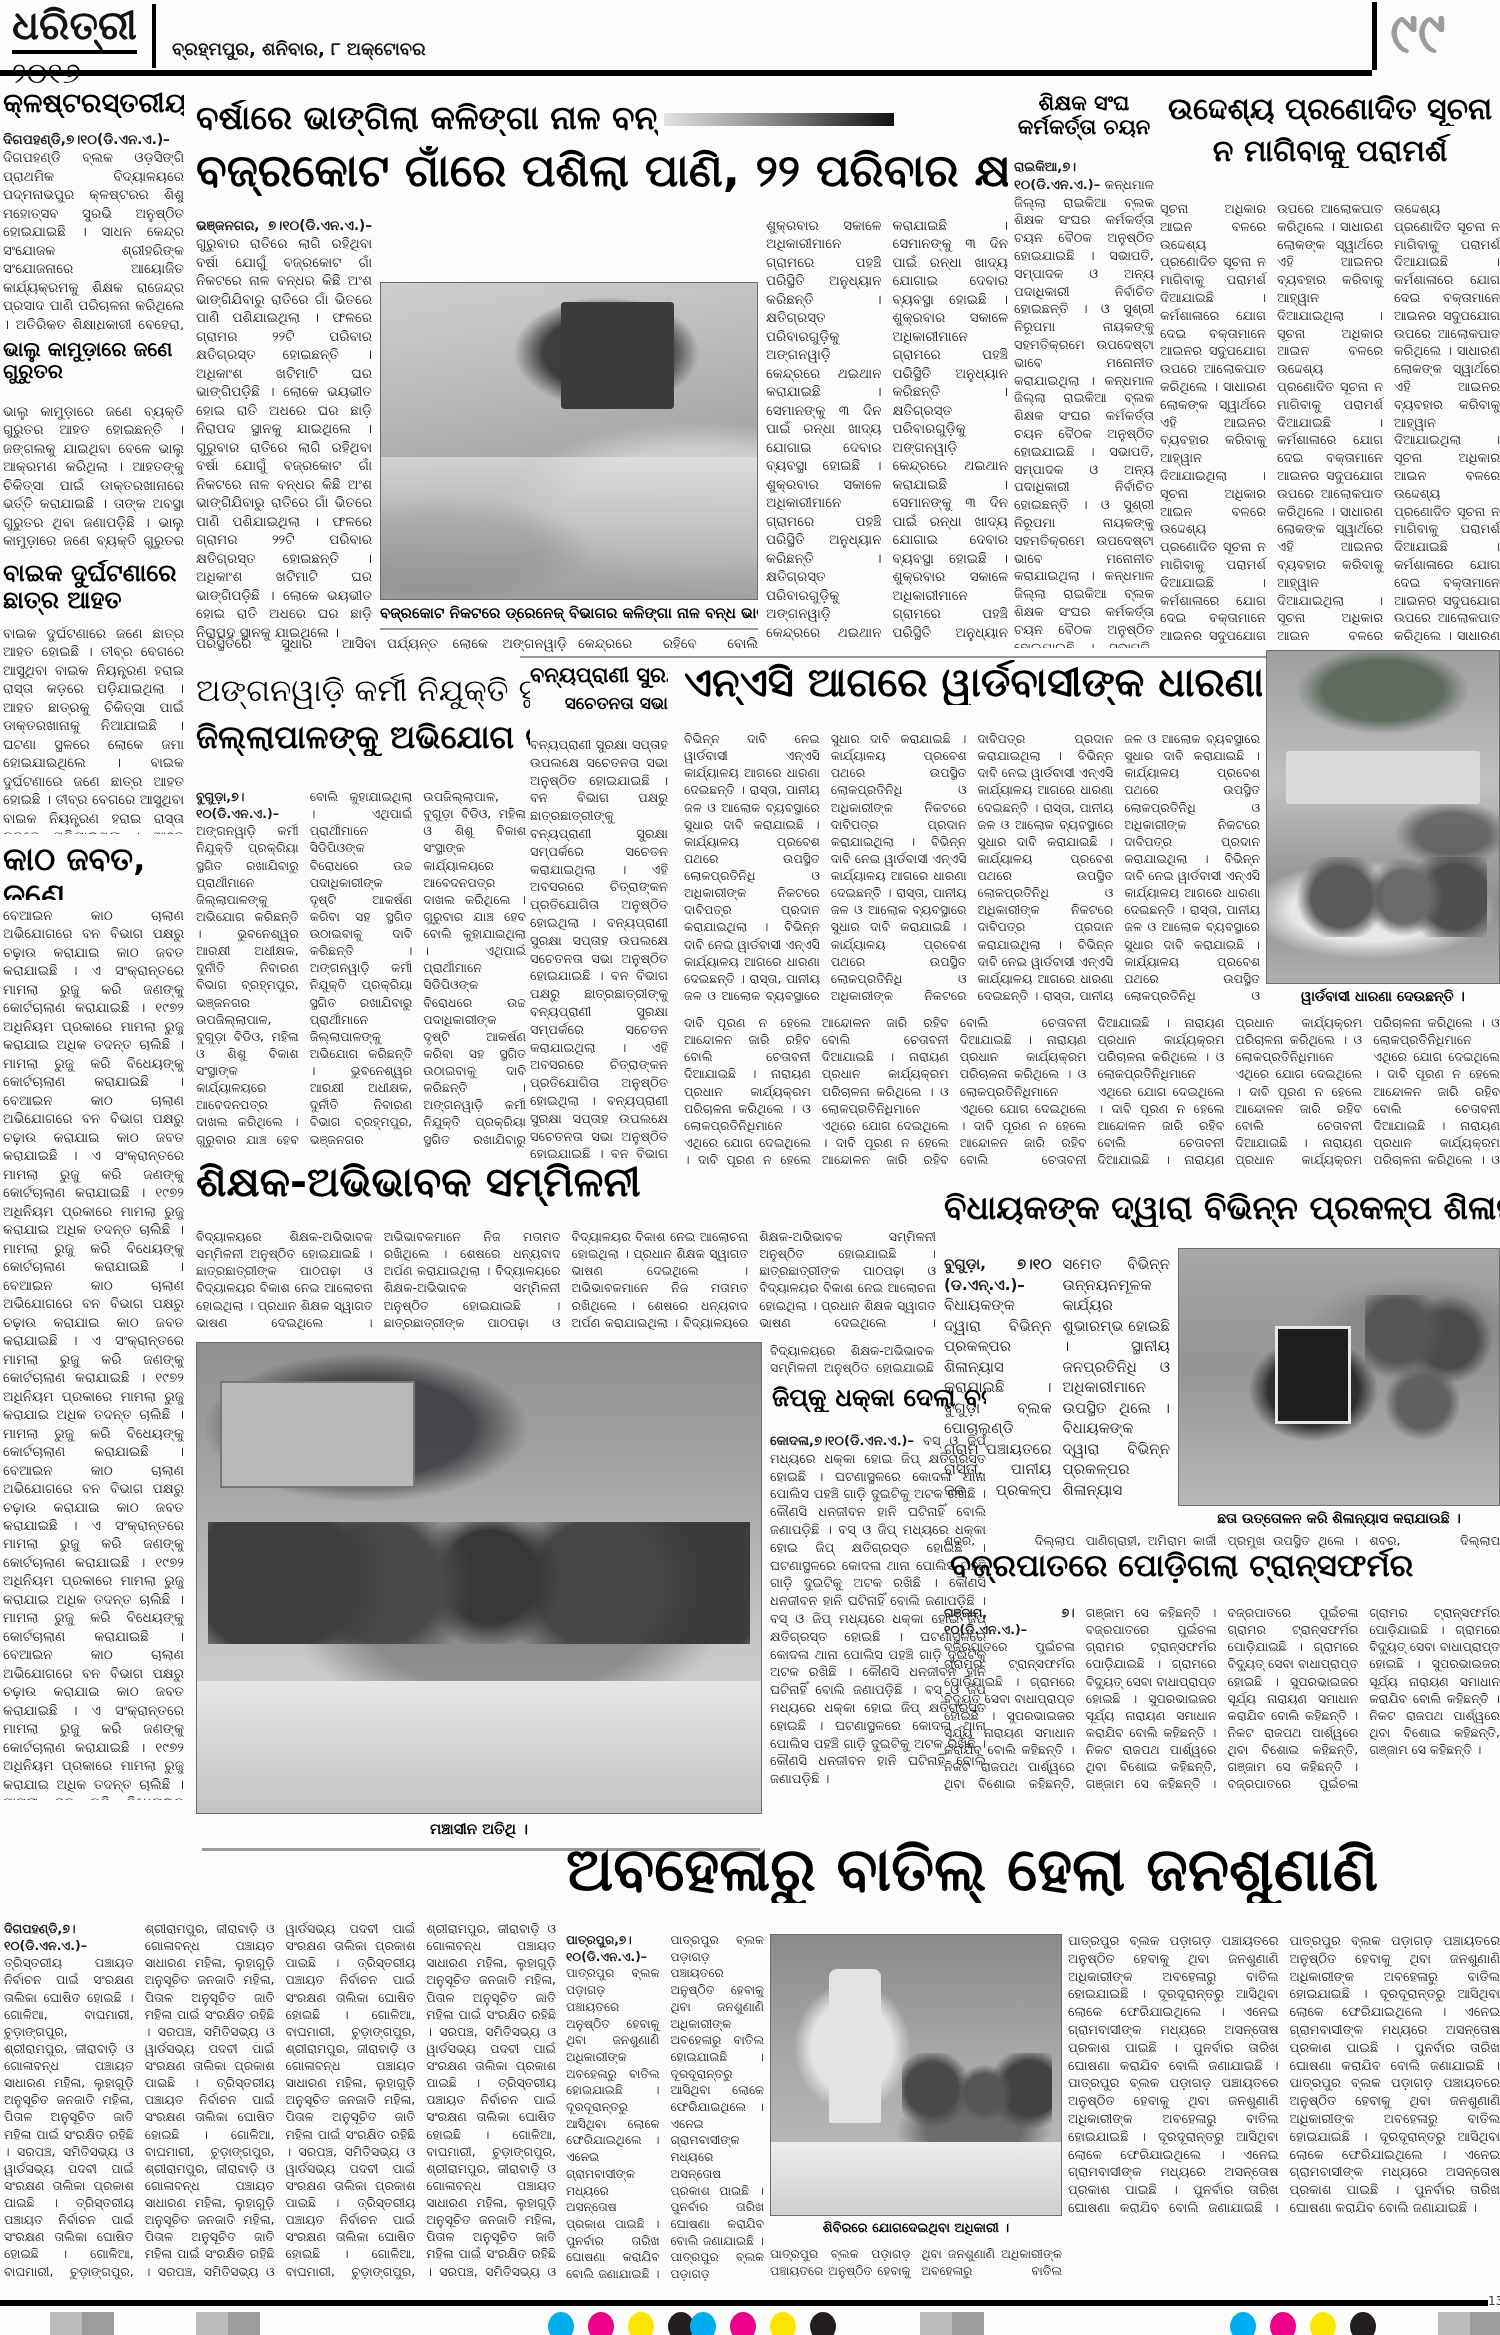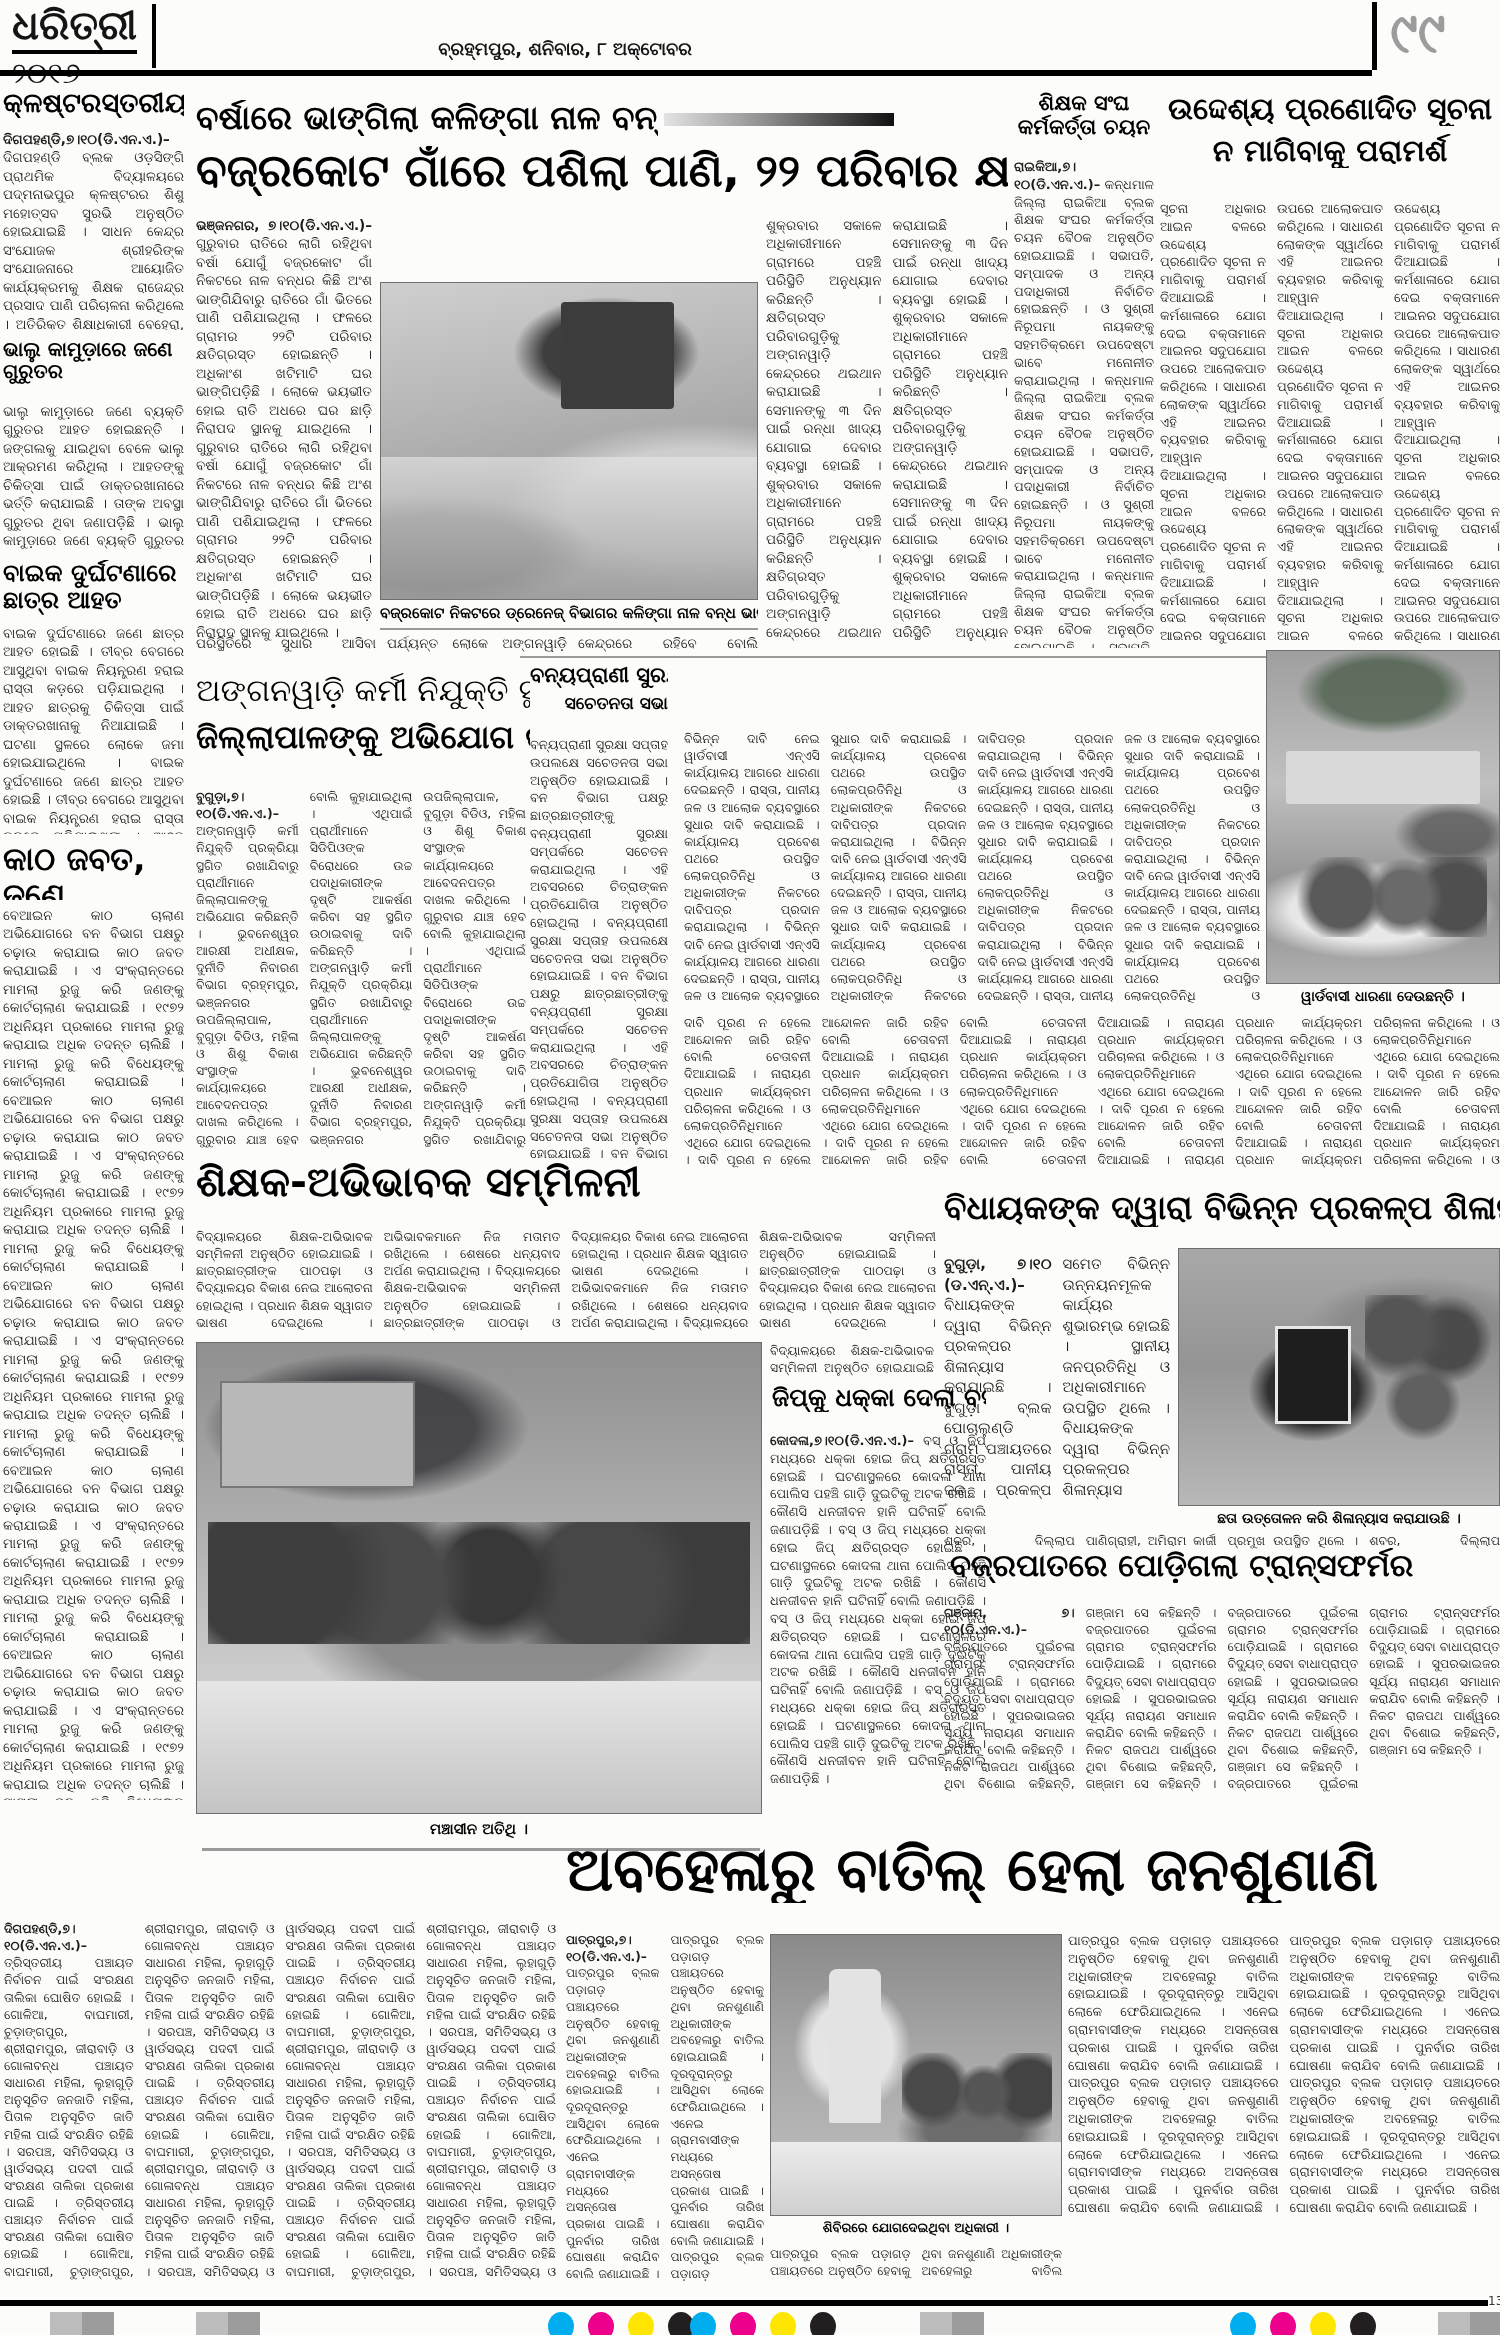--- a/index.html
+++ b/index.html
@@ -32,21 +32,21 @@
 </head>
 <body>
 
 <div class="page">
 
   <div class="abs" style="left:12px;top:2px;">
     <div style="font-size:40px;font-weight:bold;border-bottom:4px solid #000;padding-bottom:1px;">ଧରିତ୍ରୀ</div>
     <div style="font-size:29px;margin-top:2px;">୨୦୧୬</div>
   </div>
   <div class="abs rule" style="left:152px;top:4px;width:4px;height:64px;"></div>
-  <div class="abs nowrap" style="left:172px;top:38px;width:520px;font-size:18px;font-weight:bold;text-align:right;">ବ୍ରହ୍ମପୁର, ଶନିବାର, ୮ ଅକ୍ଟୋବର</div>
+  <div class="abs nowrap" style="left:172px;top:38px;width:520px;font-size:18px;font-weight:bold;">ବ୍ରହ୍ମପୁର, ଶନିବାର, ୮ ଅକ୍ଟୋବର</div>
   <div class="abs rule" style="left:0px;top:70px;width:1372px;height:6px;"></div>
   <div class="abs rule" style="left:1372px;top:2px;width:5px;height:68px;"></div>
   <div class="abs nowrap" style="left:1390px;top:0px;width:105px;font-size:56px;font-weight:bold;color:#9c9c9c;">୯୯</div>
 
   <div class="abs headline nowrap" style="left:3px;top:88px;width:181px;font-size:27px;">କ୍ଳଷ୍ଟରସ୍ତରୀୟ ସୁରଭି</div>
   <div class="abs body-text" style="left:3px;top:130px;width:181px;height:200px;font-size:13.5px;">
     <span class="dateline">ଦିଗପହଣ୍ଡି,୭।୧୦(ଡି.ଏନ.ଏ.)–</span>
     <span>ଦିଗପହଣ୍ଡି ବ୍ଲକ ଓଡ଼ସିଙ୍ଗି ପ୍ରାଥମିକ ବିଦ୍ୟାଳୟରେ ପଦ୍ମନାଭପୁର କ୍ଳଷ୍ଟରର ଶିଶୁ ମହୋତ୍ସବ ସୁରଭି ଅନୁଷ୍ଠିତ ହୋଇଯାଇଛି । ସାଧନ କେନ୍ଦ୍ର ସଂଯୋଜକ ଶ୍ରୀହରିଙ୍କ ସଂଯୋଜନାରେ ଆୟୋଜିତ କାର୍ଯ୍ୟକ୍ରମକୁ ଶିକ୍ଷକ ରାଜେନ୍ଦ୍ର ପ୍ରସାଦ ପାଣି ପରିଚାଳନା କରିଥିଲେ । ଅତିରିକ୍ତ ଶିକ୍ଷାଧିକାରୀ ବେହେରା, ସୁଦାମ ଦାସ ଅତିଥି ଭାବେ ଯୋଗ ଦେଇଥିଲେ । ଦିଗପହଣ୍ଡି ବ୍ଲକ ଓଡ଼ସିଙ୍ଗି ପ୍ରାଥମିକ ବିଦ୍ୟାଳୟରେ ପଦ୍ମନାଭପୁର କ୍ଳଷ୍ଟରର ଶିଶୁ ମହୋତ୍ସବ ସୁରଭି ଅନୁଷ୍ଠିତ ହୋଇଯାଇଛି । ସାଧନ କେନ୍ଦ୍ର ସଂଯୋଜକ ଶ୍ରୀହରିଙ୍କ ସଂଯୋଜନାରେ ଆୟୋଜିତ କାର୍ଯ୍ୟକ୍ରମକୁ ଶିକ୍ଷକ ରାଜେନ୍ଦ୍ର ପ୍ରସାଦ ପାଣି ପରିଚାଳନା କରିଥିଲେ । ଅତିରିକ୍ତ ଶିକ୍ଷାଧିକାରୀ ବେହେରା, ସୁଦାମ ଦାସ ଅତିଥି ଭାବେ ଯୋଗ ଦେଇଥିଲେ ।</span>
   </div>
 
@@ -112,20 +112,21 @@
     <span class="dateline">ବୁଗୁଡ଼ା,୭।୧୦(ଡି.ଏନ.ଏ.)–</span>
     <span>ଅଙ୍ଗନୱାଡ଼ି କର୍ମୀ ନିଯୁକ୍ତି ପ୍ରକ୍ରିୟା ସ୍ଥଗିତ ରଖାଯିବାରୁ ପ୍ରାର୍ଥୀମାନେ ଜିଲ୍ଲାପାଳଙ୍କୁ ଅଭିଯୋଗ କରିଛନ୍ତି । ଭୁବନେଶ୍ୱର ଆରକ୍ଷୀ ଅଧୀକ୍ଷକ, ଦୁର୍ନୀତି ନିବାରଣ ବିଭାଗ ବ୍ରହ୍ମପୁର, ଭଞ୍ଜନଗର ଉପଜିଲ୍ଲାପାଳ, ବୁଗୁଡ଼ା ବିଡିଓ, ମହିଳା ଓ ଶିଶୁ ବିକାଶ ସଂସ୍ଥାଙ୍କ କାର୍ଯ୍ୟାଳୟରେ ଆବେଦନପତ୍ର ଦାଖଲ କରିଥିଲେ । ଗୁରୁବାର ଯାଞ୍ଚ ହେବ ବୋଲି କୁହାଯାଇଥିଲା । ଏଥିପାଇଁ ପ୍ରାର୍ଥୀମାନେ ସିଡିପିଓଙ୍କ ବିରୋଧରେ ଉଚ୍ଚ ପଦାଧିକାରୀଙ୍କ ଦୃଷ୍ଟି ଆକର୍ଷଣ କରିବା ସହ ସ୍ଥଗିତ ଉଠାଇବାକୁ ଦାବି କରିଛନ୍ତି । ଅଙ୍ଗନୱାଡ଼ି କର୍ମୀ ନିଯୁକ୍ତି ପ୍ରକ୍ରିୟା ସ୍ଥଗିତ ରଖାଯିବାରୁ ପ୍ରାର୍ଥୀମାନେ ଜିଲ୍ଲାପାଳଙ୍କୁ ଅଭିଯୋଗ କରିଛନ୍ତି । ଭୁବନେଶ୍ୱର ଆରକ୍ଷୀ ଅଧୀକ୍ଷକ, ଦୁର୍ନୀତି ନିବାରଣ ବିଭାଗ ବ୍ରହ୍ମପୁର, ଭଞ୍ଜନଗର ଉପଜିଲ୍ଲାପାଳ, ବୁଗୁଡ଼ା ବିଡିଓ, ମହିଳା ଓ ଶିଶୁ ବିକାଶ ସଂସ୍ଥାଙ୍କ କାର୍ଯ୍ୟାଳୟରେ ଆବେଦନପତ୍ର ଦାଖଲ କରିଥିଲେ । ଗୁରୁବାର ଯାଞ୍ଚ ହେବ ବୋଲି କୁହାଯାଇଥିଲା । ଏଥିପାଇଁ ପ୍ରାର୍ଥୀମାନେ ସିଡିପିଓଙ୍କ ବିରୋଧରେ ଉଚ୍ଚ ପଦାଧିକାରୀଙ୍କ ଦୃଷ୍ଟି ଆକର୍ଷଣ କରିବା ସହ ସ୍ଥଗିତ ଉଠାଇବାକୁ ଦାବି କରିଛନ୍ତି । ଅଙ୍ଗନୱାଡ଼ି କର୍ମୀ ନିଯୁକ୍ତି ପ୍ରକ୍ରିୟା ସ୍ଥଗିତ ରଖାଯିବାରୁ ପ୍ରାର୍ଥୀମାନେ ଜିଲ୍ଲାପାଳଙ୍କୁ ଅଭିଯୋଗ କରିଛନ୍ତି । ଭୁବନେଶ୍ୱର ଆରକ୍ଷୀ ଅଧୀକ୍ଷକ, ଦୁର୍ନୀତି ନିବାରଣ ବିଭାଗ ବ୍ରହ୍ମପୁର, ଭଞ୍ଜନଗର ଉପଜିଲ୍ଲାପାଳ, ବୁଗୁଡ଼ା ବିଡିଓ, ମହିଳା ଓ ଶିଶୁ ବିକାଶ ସଂସ୍ଥାଙ୍କ କାର୍ଯ୍ୟାଳୟରେ ଆବେଦନପତ୍ର ଦାଖଲ କରିଥିଲେ । ଗୁରୁବାର ଯାଞ୍ଚ ହେବ ବୋଲି କୁହାଯାଇଥିଲା । ଏଥିପାଇଁ ପ୍ରାର୍ଥୀମାନେ ସିଡିପିଓଙ୍କ ବିରୋଧରେ ଉଚ୍ଚ ପଦାଧିକାରୀଙ୍କ ଦୃଷ୍ଟି ଆକର୍ଷଣ କରିବା ସହ ସ୍ଥଗିତ ଉଠାଇବାକୁ ଦାବି କରିଛନ୍ତି ।</span>
   </div>
 
   <div class="abs headline center nowrap" style="left:530px;top:664px;width:138px;font-size:21px;">ବନ୍ୟପ୍ରାଣୀ ସୁରକ୍ଷା</div>
   <div class="abs headline center nowrap" style="left:530px;top:694px;width:138px;font-size:17px;text-align:right;">ସଚେତନତା ସଭା</div>
   <div class="abs body-text" style="left:530px;top:736px;width:138px;height:422px;font-size:13px;">
     <span>ବନ୍ୟପ୍ରାଣୀ ସୁରକ୍ଷା ସପ୍ତାହ ଉପଲକ୍ଷେ ସଚେତନତା ସଭା ଅନୁଷ୍ଠିତ ହୋଇଯାଇଛି । ବନ ବିଭାଗ ପକ୍ଷରୁ ଛାତ୍ରଛାତ୍ରୀଙ୍କୁ ବନ୍ୟପ୍ରାଣୀ ସୁରକ୍ଷା ସମ୍ପର୍କରେ ସଚେତନ କରାଯାଇଥିଲା । ଏହି ଅବସରରେ ଚିତ୍ରାଙ୍କନ ପ୍ରତିଯୋଗିତା ଅନୁଷ୍ଠିତ ହୋଇଥିଲା । ବନ୍ୟପ୍ରାଣୀ ସୁରକ୍ଷା ସପ୍ତାହ ଉପଲକ୍ଷେ ସଚେତନତା ସଭା ଅନୁଷ୍ଠିତ ହୋଇଯାଇଛି । ବନ ବିଭାଗ ପକ୍ଷରୁ ଛାତ୍ରଛାତ୍ରୀଙ୍କୁ ବନ୍ୟପ୍ରାଣୀ ସୁରକ୍ଷା ସମ୍ପର୍କରେ ସଚେତନ କରାଯାଇଥିଲା । ଏହି ଅବସରରେ ଚିତ୍ରାଙ୍କନ ପ୍ରତିଯୋଗିତା ଅନୁଷ୍ଠିତ ହୋଇଥିଲା । ବନ୍ୟପ୍ରାଣୀ ସୁରକ୍ଷା ସପ୍ତାହ ଉପଲକ୍ଷେ ସଚେତନତା ସଭା ଅନୁଷ୍ଠିତ ହୋଇଯାଇଛି । ବନ ବିଭାଗ ପକ୍ଷରୁ ଛାତ୍ରଛାତ୍ରୀଙ୍କୁ ବନ୍ୟପ୍ରାଣୀ ସୁରକ୍ଷା ସମ୍ପର୍କରେ ସଚେତନ କରାଯାଇଥିଲା । ଏହି ଅବସରରେ ଚିତ୍ରାଙ୍କନ ପ୍ରତିଯୋଗିତା ଅନୁଷ୍ଠିତ ହୋଇଥିଲା । ବନ୍ୟପ୍ରାଣୀ ସୁରକ୍ଷା ସପ୍ତାହ ଉପଲକ୍ଷେ ସଚେତନତା ସଭା ଅନୁଷ୍ଠିତ ହୋଇଯାଇଛି । ବନ ବିଭାଗ ପକ୍ଷରୁ ଛାତ୍ରଛାତ୍ରୀଙ୍କୁ ବନ୍ୟପ୍ରାଣୀ ସୁରକ୍ଷା ସମ୍ପର୍କରେ ସଚେତନ କରାଯାଇଥିଲା । ଏହି ଅବସରରେ ଚିତ୍ରାଙ୍କନ ପ୍ରତିଯୋଗିତା ଅନୁଷ୍ଠିତ ହୋଇଥିଲା ।</span>
   </div>
 
+  <div class="abs headline nowrap" style="left:684px;top:660px;width:578px;font-size:40px;">ଏନ୍‌ଏସି ଆଗରେ ୱାର୍ଡବାସୀଙ୍କ ଧାରଣା</div>
   <div class="abs body-text" style="left:684px;top:730px;width:576px;height:274px;font-size:12.5px;column-count:4;">
     <span>ବିଭିନ୍ନ ଦାବି ନେଇ ୱାର୍ଡବାସୀ ଏନ୍‌ଏସି କାର୍ଯ୍ୟାଳୟ ଆଗରେ ଧାରଣା ଦେଇଛନ୍ତି । ରାସ୍ତା, ପାନୀୟ ଜଳ ଓ ଆଲୋକ ବ୍ୟବସ୍ଥାରେ ସୁଧାର ଦାବି କରାଯାଇଛି । କାର୍ଯ୍ୟାଳୟ ପ୍ରବେଶ ପଥରେ ଉପସ୍ଥିତ ଲୋକପ୍ରତିନିଧି ଓ ଅଧିକାରୀଙ୍କ ନିକଟରେ ଦାବିପତ୍ର ପ୍ରଦାନ କରାଯାଇଥିଲା । ବିଭିନ୍ନ ଦାବି ନେଇ ୱାର୍ଡବାସୀ ଏନ୍‌ଏସି କାର୍ଯ୍ୟାଳୟ ଆଗରେ ଧାରଣା ଦେଇଛନ୍ତି । ରାସ୍ତା, ପାନୀୟ ଜଳ ଓ ଆଲୋକ ବ୍ୟବସ୍ଥାରେ ସୁଧାର ଦାବି କରାଯାଇଛି । କାର୍ଯ୍ୟାଳୟ ପ୍ରବେଶ ପଥରେ ଉପସ୍ଥିତ ଲୋକପ୍ରତିନିଧି ଓ ଅଧିକାରୀଙ୍କ ନିକଟରେ ଦାବିପତ୍ର ପ୍ରଦାନ କରାଯାଇଥିଲା । ବିଭିନ୍ନ ଦାବି ନେଇ ୱାର୍ଡବାସୀ ଏନ୍‌ଏସି କାର୍ଯ୍ୟାଳୟ ଆଗରେ ଧାରଣା ଦେଇଛନ୍ତି । ରାସ୍ତା, ପାନୀୟ ଜଳ ଓ ଆଲୋକ ବ୍ୟବସ୍ଥାରେ ସୁଧାର ଦାବି କରାଯାଇଛି । କାର୍ଯ୍ୟାଳୟ ପ୍ରବେଶ ପଥରେ ଉପସ୍ଥିତ ଲୋକପ୍ରତିନିଧି ଓ ଅଧିକାରୀଙ୍କ ନିକଟରେ ଦାବିପତ୍ର ପ୍ରଦାନ କରାଯାଇଥିଲା । ବିଭିନ୍ନ ଦାବି ନେଇ ୱାର୍ଡବାସୀ ଏନ୍‌ଏସି କାର୍ଯ୍ୟାଳୟ ଆଗରେ ଧାରଣା ଦେଇଛନ୍ତି । ରାସ୍ତା, ପାନୀୟ ଜଳ ଓ ଆଲୋକ ବ୍ୟବସ୍ଥାରେ ସୁଧାର ଦାବି କରାଯାଇଛି । କାର୍ଯ୍ୟାଳୟ ପ୍ରବେଶ ପଥରେ ଉପସ୍ଥିତ ଲୋକପ୍ରତିନିଧି ଓ ଅଧିକାରୀଙ୍କ ନିକଟରେ ଦାବିପତ୍ର ପ୍ରଦାନ କରାଯାଇଥିଲା । ବିଭିନ୍ନ ଦାବି ନେଇ ୱାର୍ଡବାସୀ ଏନ୍‌ଏସି କାର୍ଯ୍ୟାଳୟ ଆଗରେ ଧାରଣା ଦେଇଛନ୍ତି । ରାସ୍ତା, ପାନୀୟ ଜଳ ଓ ଆଲୋକ ବ୍ୟବସ୍ଥାରେ ସୁଧାର ଦାବି କରାଯାଇଛି । କାର୍ଯ୍ୟାଳୟ ପ୍ରବେଶ ପଥରେ ଉପସ୍ଥିତ ଲୋକପ୍ରତିନିଧି ଓ ଅଧିକାରୀଙ୍କ ନିକଟରେ ଦାବିପତ୍ର ପ୍ରଦାନ କରାଯାଇଥିଲା । ବିଭିନ୍ନ ଦାବି ନେଇ ୱାର୍ଡବାସୀ ଏନ୍‌ଏସି କାର୍ଯ୍ୟାଳୟ ଆଗରେ ଧାରଣା ଦେଇଛନ୍ତି । ରାସ୍ତା, ପାନୀୟ ଜଳ ଓ ଆଲୋକ ବ୍ୟବସ୍ଥାରେ ସୁଧାର ଦାବି କରାଯାଇଛି । କାର୍ଯ୍ୟାଳୟ ପ୍ରବେଶ ପଥରେ ଉପସ୍ଥିତ ଲୋକପ୍ରତିନିଧି ଓ ଅଧିକାରୀଙ୍କ ନିକଟରେ ଦାବିପତ୍ର ପ୍ରଦାନ କରାଯାଇଥିଲା ।</span>
   </div>
   <div class="abs photo" style="left:1266px;top:650px;width:234px;height:334px;background:
       radial-gradient(120px 60px at 50% 12%, rgba(70,90,70,.75) 0 50%, transparent 72%),
       radial-gradient(180px 70px at 45% 78%, rgba(245,245,245,.85) 0 45%, transparent 70%),
       radial-gradient(90px 50px at 80% 55%, rgba(60,60,60,.6) 0 40%, transparent 65%),
       linear-gradient(180deg,#9f9f9f 0%,#c0c0c0 40%,#8e8e8e 75%,#b0b0b0 100%);">
     <div class="blob" style="left:8%;top:30%;width:84%;height:16%;background:#d9d9d9;border-radius:3px;"></div>
     <div class="blob" style="left:5%;top:62%;width:90%;height:24%;background:radial-gradient(circle at 30% 50%,#5a5a5a 0 20%,transparent 30%),radial-gradient(circle at 60% 50%,#6a6a6a 0 20%,transparent 30%),radial-gradient(circle at 85% 50%,#4f4f4f 0 18%,transparent 28%);"></div>

